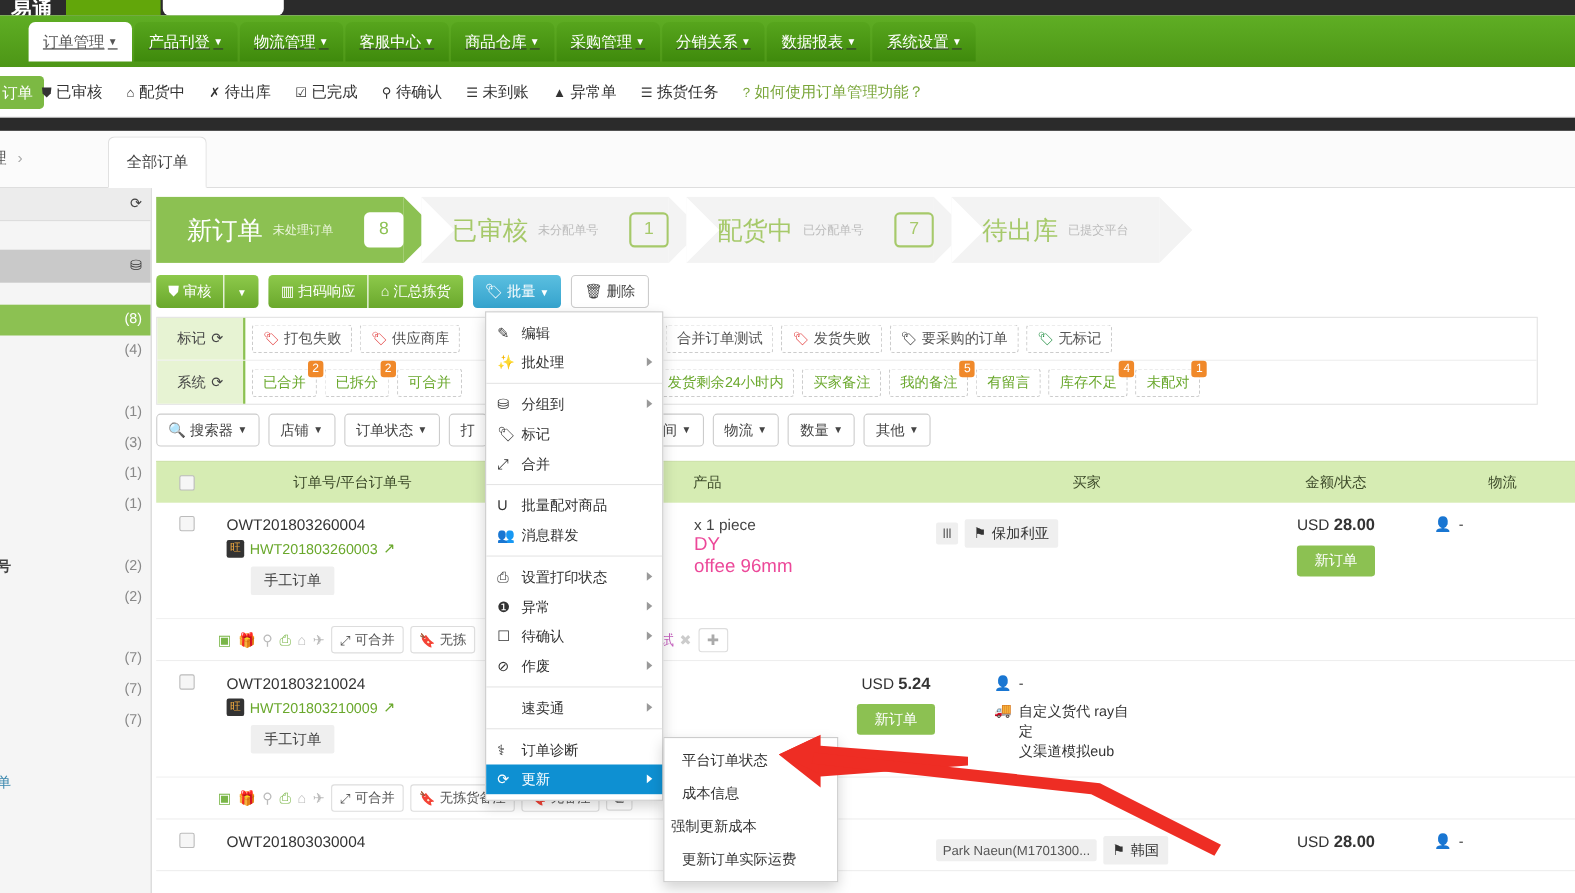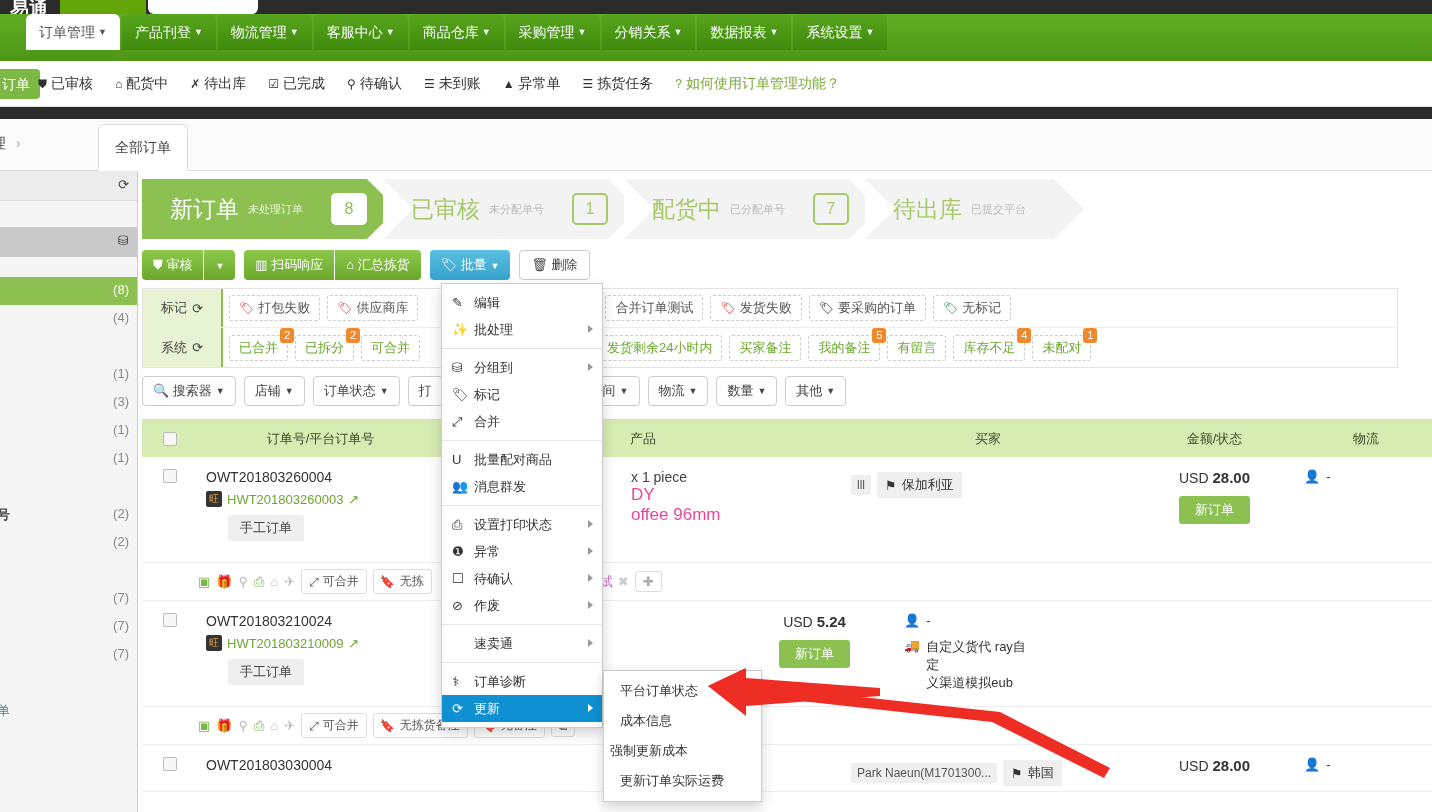--- a/index.html
+++ b/index.html
@@ -15,21 +15,21 @@
   #root { position: relative; width: 1432px; height: 812px; overflow: hidden; }
 
   
   .topstrip { position:absolute; left:0; top:0; width:1432px; height:14px; background:#2b2b2b; }
   .topstrip .logo-white { position:absolute; left:148px; top:0; width:110px; height:14px; background:#fff; border-radius:0 0 6px 6px; }
   .topstrip .logo-green { position:absolute; left:60px; top:0; width:86px; height:14px; background:#62a60a; }
   .topstrip .logo-txt { position:absolute; left:10px; top:-4px; color:#fff; font-size:19px; font-weight:bold; }
 
   .navbar { position:absolute; left:0; top:14px; width:1432px; height:47px;
             background:linear-gradient(to bottom,#5fae24,#4d9616); }
-  .navtabs { position:absolute; left:0; top:0; display:flex; align-items:flex-start; height:47px; }
+  .navtabs { position:absolute; left:0; top:0; display:flex; align-items:center; height:47px;text-decoration:underline; }
   .navtab { height:36px; line-height:36px; padding:0 13px; margin-right:2px;
             color:#fff; font-size:14px; border-radius:6px 6px 0 0;
             background:linear-gradient(to bottom,#57a51d,#3f8a0c); cursor:pointer; white-space:nowrap; }
   .navtab.first { margin-left:26px; }
   .navtab.active { background:#fff; color:#555; }
   .navtab .caret { font-size:9px; margin-left:3px; position:relative; top:-2px; }
 
   
   .submenu { position:absolute; left:0; top:61px; width:1432px; height:46px; background:#fff;
              border-bottom:1px solid #e0e0e0; }

